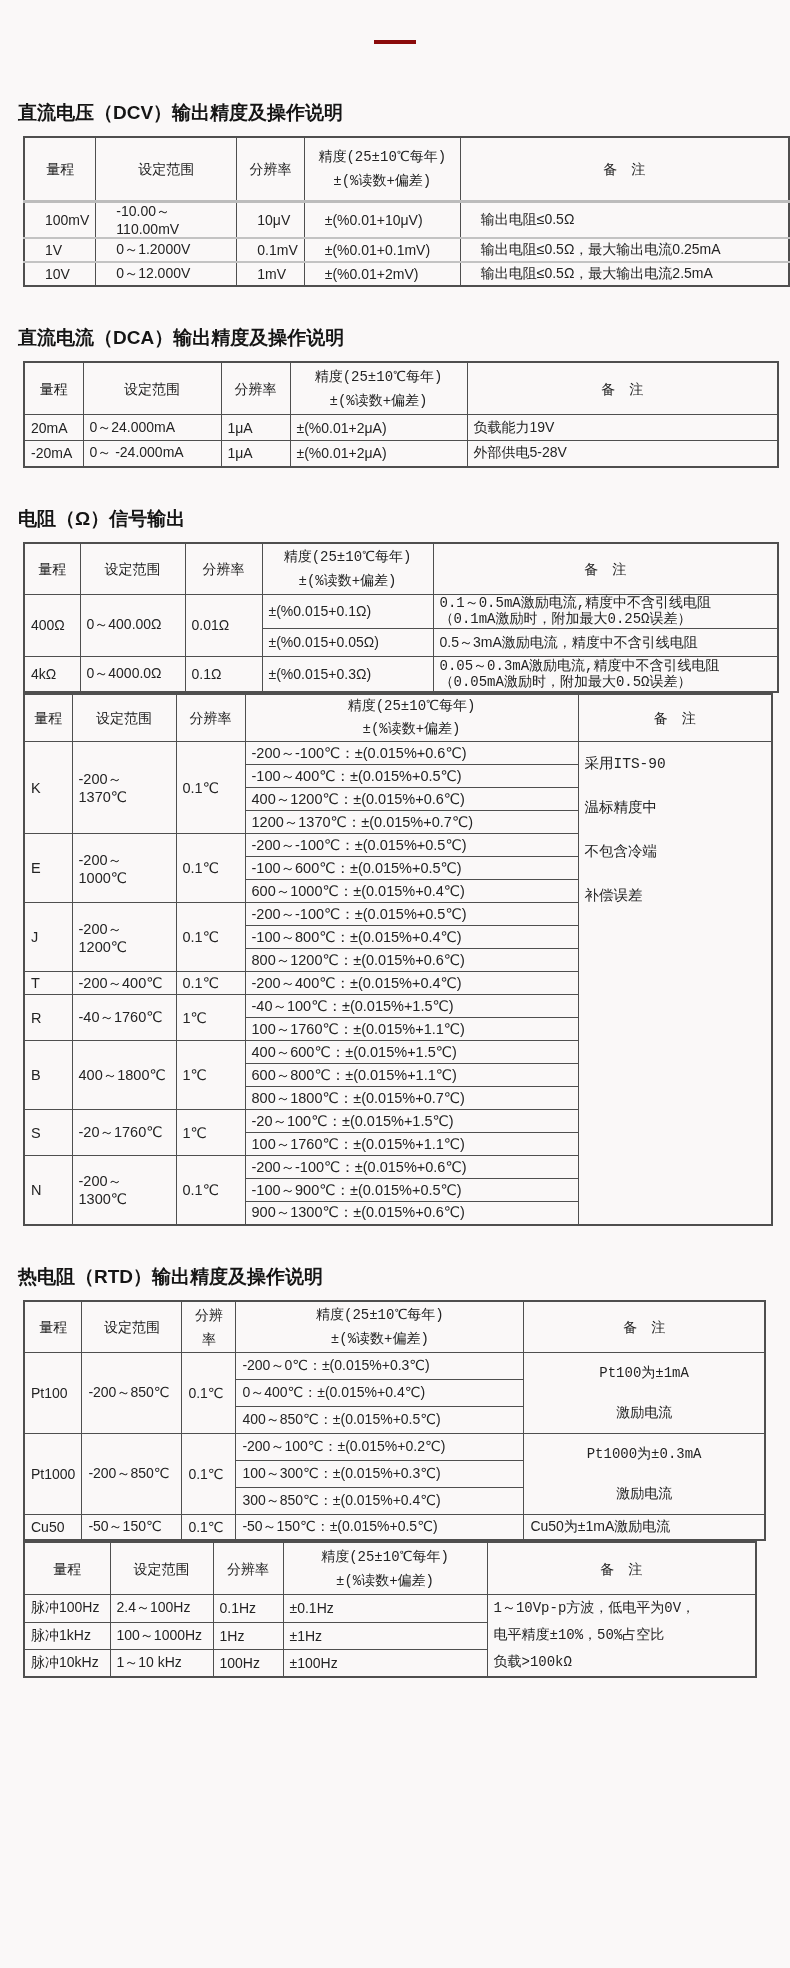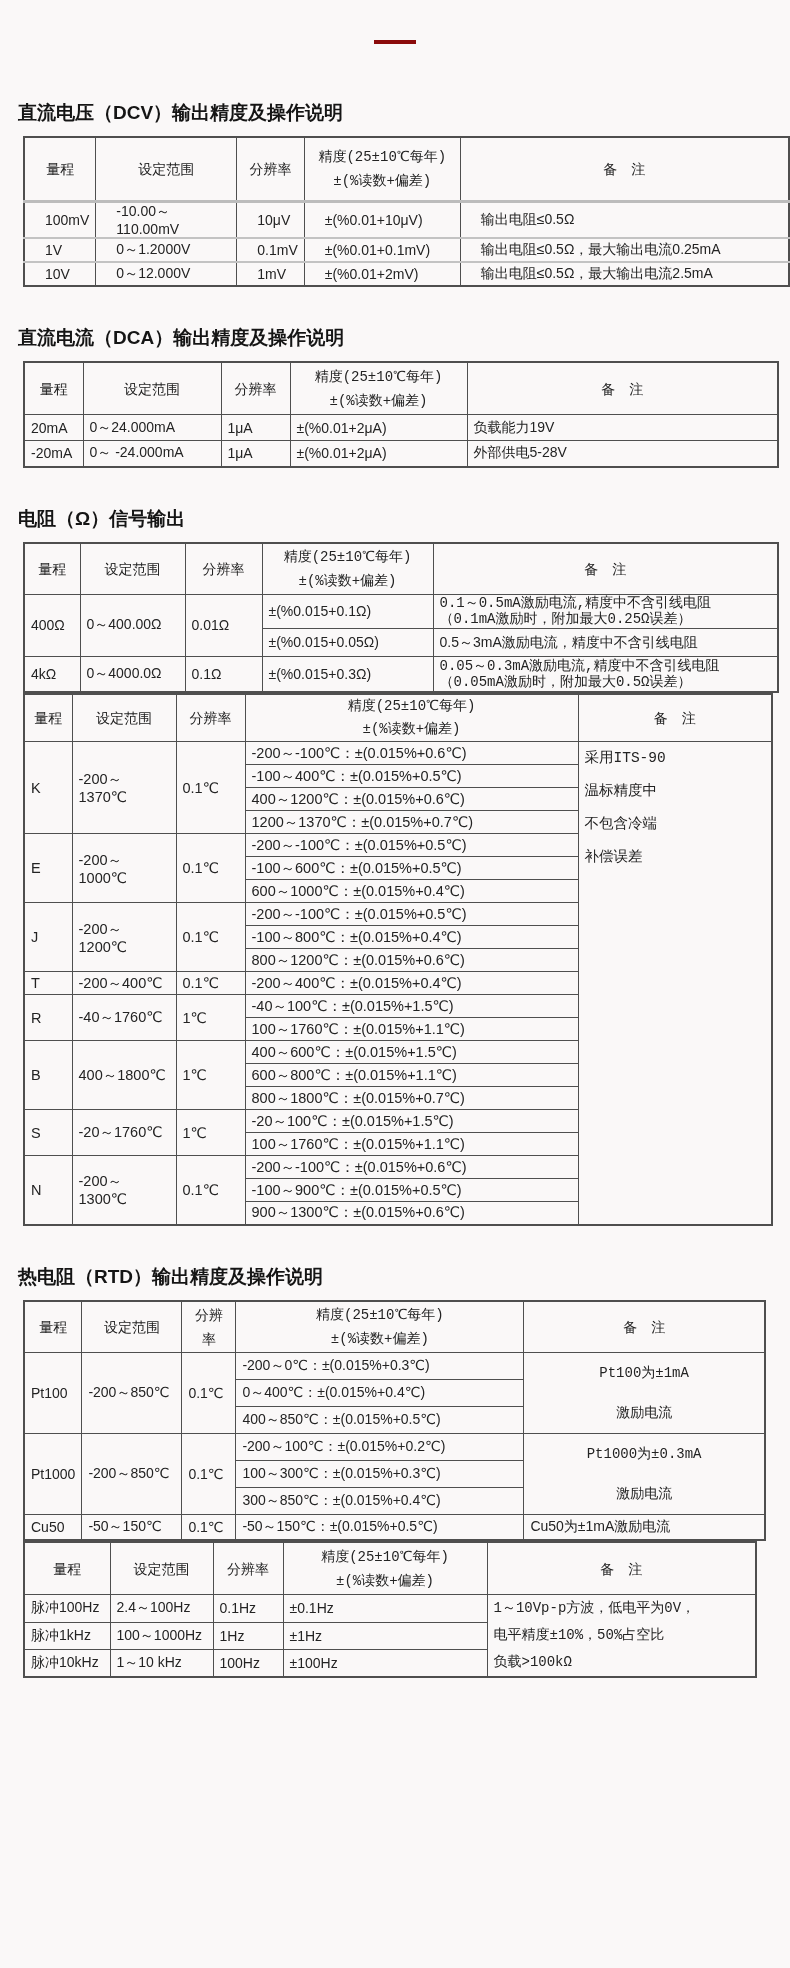--- a/index.html
+++ b/index.html
@@ -72,21 +72,21 @@
 
   
   .t-tc{margin-left:29px;}
   .t-tc th{height:45px;line-height:23px;}
   .t-tc tbody tr{height:23px;}
   .t-tc td{font-size:14.5px;}
   .tcnote{
     vertical-align:top;
     text-align:left;
     padding:6px 4px 0 34px;
-    line-height:33px;
+    line-height:44px;
     font-size:15px;
   }
 
   
   .t-rtd{margin-left:28px;}
   .t-rtd th{height:50px;}
   .t-rtd tbody tr{height:26px;}
   .rtdnote{
     text-align:center;
     line-height:40px;

